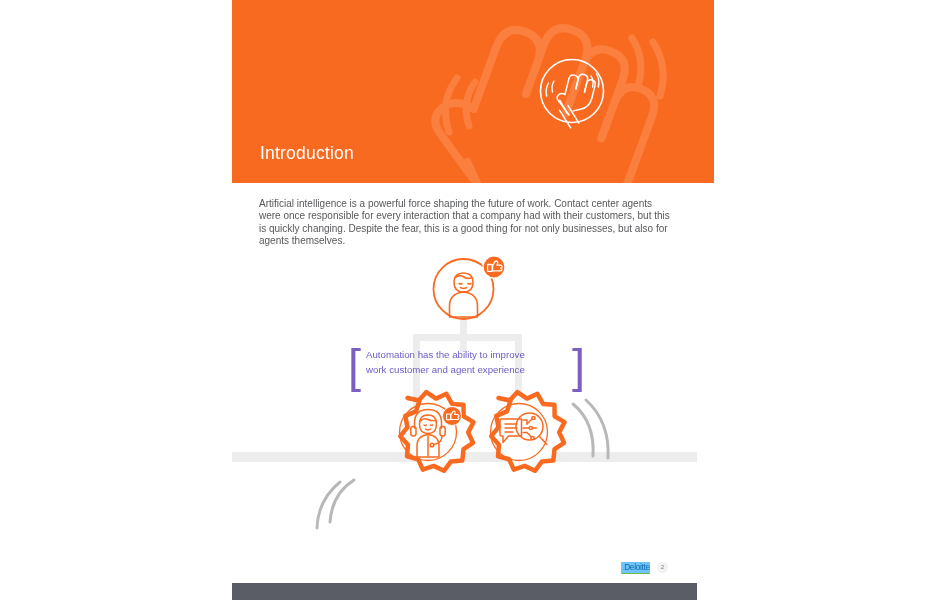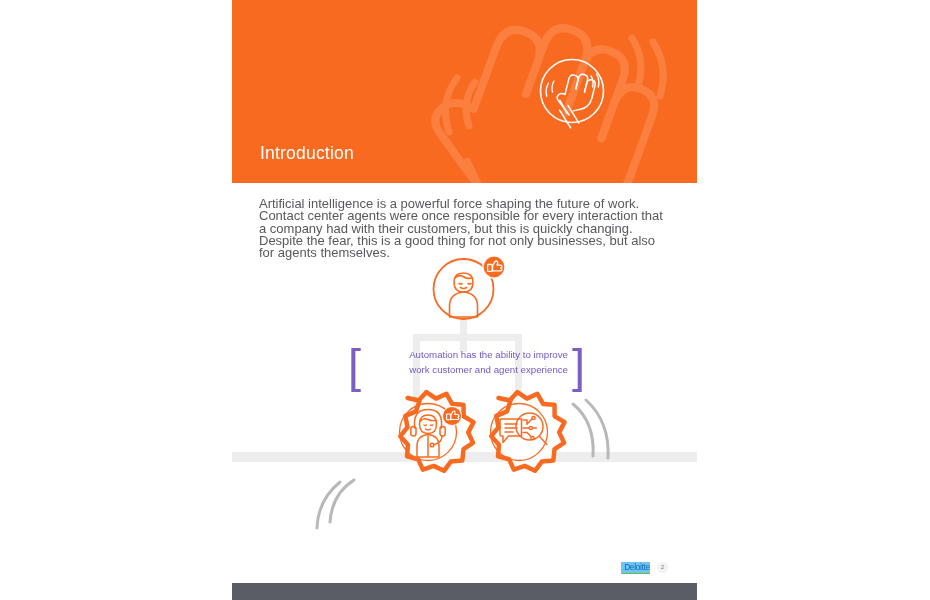--- a/index.html
+++ b/index.html
@@ -23,41 +23,42 @@
     background: #ffffff;
   }
 
   
   .hero {
     position: absolute;
     left: 0; top: 0;
     width: 465px; height: 183px;
     background: #F96A21;
     overflow: hidden;
+    padding-left: 17px;
   }
   .hero svg.hero-art {
     position: absolute; left: 0; top: 0;
     width: 465px; height: 183px;
   }
   .hero-title {
     position: absolute;
     left: 28px; top: 145px;
     font-size: 17.5px;
     font-weight: 300;
     color: #ffffff;
     letter-spacing: 0.2px;
     line-height: 1;
   }
 
   
   .body-copy {
     position: absolute;
     left: 27px; top: 198px;
     width: 412px;
-    font-size: 13px;
+    font-size: 10px;
     line-height: 12.3px;
     color: #57585b;
     font-weight: 400;
   }
 
   
   .diagram {
     position: absolute;
     left: 0; top: 238px;
     width: 465px; height: 300px;
@@ -80,21 +81,21 @@
     line-height: 52px;
     color: #7d5fc4;
     font-weight: 300;
   }
   .quote-bracket.left  { left: 4px; }
   .quote-bracket.right { right: 4px; }
   .quote-text {
     position: absolute;
     left: 22px; top: 8px;
     width: 202px;
-    text-align: right;
+    text-align: left;
     font-size: 9.7px;
     line-height: 14.6px;
     color: #6f5bc4;
     font-weight: 400;
   }
 
   
   .footer {
     position: absolute;
     left: 389px; top: 560px;

